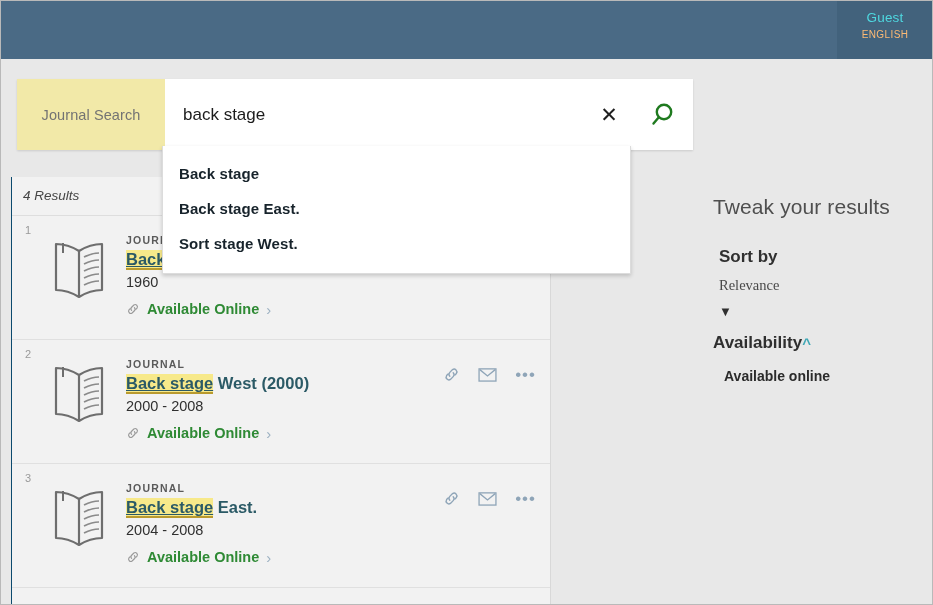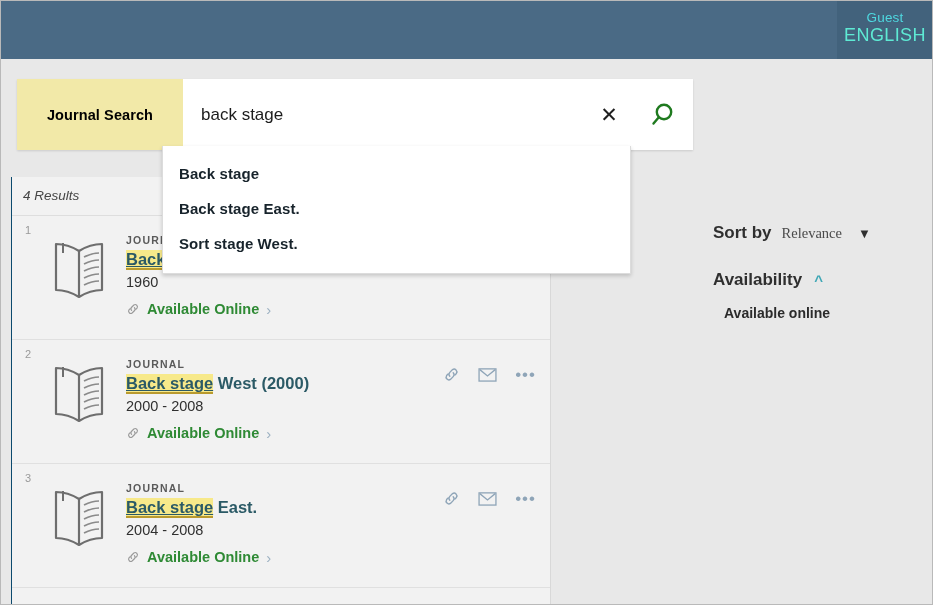--- a/index.html
+++ b/index.html
@@ -53,47 +53,46 @@
     padding-top: 9px;
   }
   .guest-name {
     color: #4ed8e0;
     font-size: 13.5px;
     font-weight: normal;
     line-height: 16px;
     letter-spacing: .2px;
   }
   .guest-lang {
-    color: #5eead4;
-    font-size: 18px;
+    color: #fdba74;
+    font-size: 10px;
     line-height: 18px;
     letter-spacing: .4px;
   }
 
   
   .searchbar {
     position: absolute;
     left: 16px; top: 78px;
     width: 676px;
     height: 71px;
     background: #ffffff;
     display: flex;
     align-items: stretch;
     box-shadow: 0 1px 2px rgba(0,0,0,.12);
   }
   .scope-tab {
-    width: 166px;
+    width: 148px;
     background: #f2e9a8;
-    color: #000000;
+    color: #737373;
     font-size: 14.5px;
     display: flex;
     align-items: center;
     justify-content: center;
     letter-spacing: .1px;
-    font-weight: bold;
   }
   .search-input-wrap {
     flex: 1;
     display: flex;
     align-items: center;
     padding-left: 16px;
     position: relative;
   }
   .search-input {
     border: none;
@@ -296,43 +295,44 @@
     font-size: 21px;
     color: #4f4f4f;
     font-weight: normal;
     letter-spacing: .1px;
   }
   .sort-row {
     margin-top: 28px;
     display: flex;
     align-items: baseline;
     gap: 10px;
+    flex-direction: column;
   }
   .sort-label {
     font-size: 17px;
     font-weight: bold;
     color: #2f2f2f;
   }
   .sort-value {
     font-size: 14.5px;
     color: #4a4a4a;
     cursor: pointer;
     font-family: Liberation Serif, serif;
   }
   .caret-down {
     margin-left: 6px;
     color: #2f2f2f;
     font-size: 13px;
     cursor: pointer;
   }
   .facet-head {
-    margin-top: 27px;
-    display: flex;
-    align-items: center;
-    gap: 12px;
+    margin-top: 14px;
+    display: flex;
+    align-items: center;
+    gap: 0;
     cursor: pointer;
   }
   .facet-title {
     font-size: 17px;
     font-weight: bold;
     color: #2f2f2f;
   }
   .caret-up {
     color: #3fa7b5;
     font-size: 15px;
@@ -522,20 +522,21 @@
             <button class="act-btn">
               <span class="dots">•••</span>
             </button>
           </div>
         </div>
 
       </div>
     </div>
 
     <div class="sidebar">
+      <div class="tweak-title">Tweak your results</div>
 
       <div class="sort-row">
         <span class="sort-label">Sort by</span>
         <span class="sort-value">Relevance</span>
         <span class="caret-down">▼</span>
       </div>
 
       <div class="facet-head">
         <span class="facet-title">Availability</span>
         <span class="caret-up">^</span>

